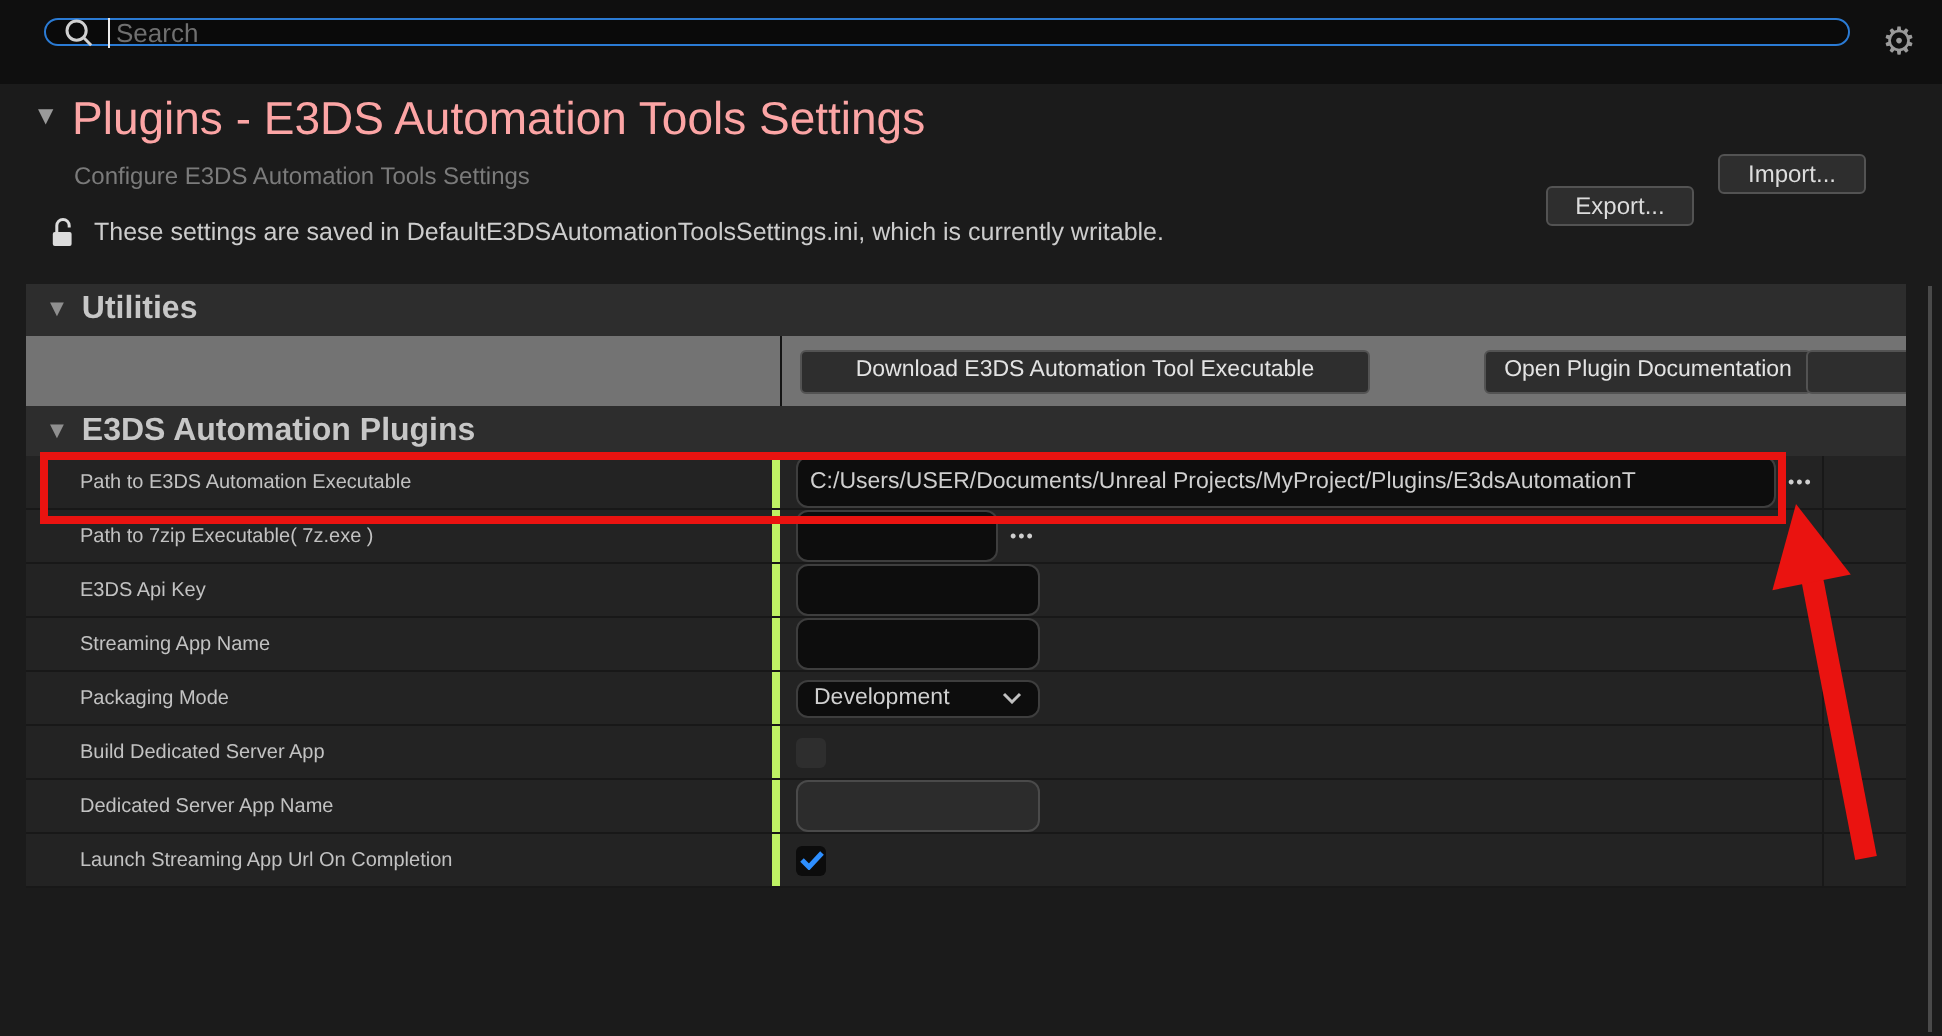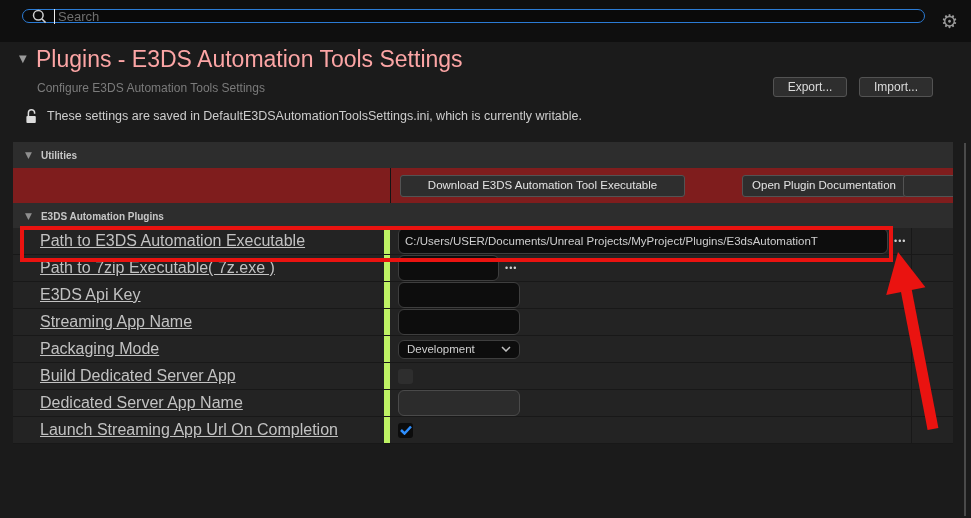--- a/index.html
+++ b/index.html
@@ -24,46 +24,46 @@
   }
   
   .title-expander{position:absolute;left:19px;top:53px;font-size:10px;color:#9a9a9a;cursor:pointer;font-family:"DejaVu Sans",sans-serif;}
   .page-title{position:absolute;left:36px;top:46px;font-size:23px;font-weight:400;color:#fca5a5;white-space:nowrap;}
   .page-subtitle{position:absolute;left:37px;top:81px;font-size:12px;color:#7b7b7b;}
   .btn{
     background:#2e2e2e;border:1px solid #535353;border-radius:3px;color:#dcdcdc;
     font-size:12px;font-family:inherit;cursor:pointer;line-height:1;
     display:flex;align-items:center;justify-content:center;
   }
-  .export-btn{position:absolute;left:773px;top:77px;width:74px;height:20px;}
+  .export-btn{position:absolute;left:773px;top:93px;width:74px;height:20px;}
   .import-btn{position:absolute;left:859px;top:77px;width:74px;height:20px;}
   .lock-row{position:absolute;left:25px;top:108px;display:flex;align-items:center;gap:9px;}
   .lock-text{font-size:12.5px;color:#cdcdcd;}
   
   .section-header{
     position:absolute;left:13px;width:940px;height:26px;background:#2d2d2d;
     display:flex;align-items:center;padding-left:12px;gap:9px;cursor:pointer;
   }
   .section-header .tri{font-size:9px;color:#8f8f8f;font-family:"DejaVu Sans",sans-serif;}
-  .section-header .sec-label{font-size:10px;font-weight:bold;color:#c7c7c7;}
+  .section-header .sec-label{font-size:16px;font-weight:bold;color:#c7c7c7;}
   #utilities-header{top:142px;}
   #automation-header{top:203px;}
   
-  .utilities-content{position:absolute;left:13px;top:168px;width:940px;height:36px;background:#7f1d1d;overflow:hidden;}
+  .utilities-content{position:absolute;left:13px;top:168px;width:940px;height:36px;background:#737373;overflow:hidden;}
   .utilities-content .vdiv{position:absolute;left:377px;top:0;width:1px;height:35px;background:#141414;}
   .util-btn{position:absolute;top:7px;height:22px;font-size:11.5px;color:#e3e3e3;}
   .ub0{left:387px;width:285px;}
   .ub1{left:694px;width:164px;margin-left:35px;}
   .ub2{left:890px;width:60px;border-radius:3px 0 0 3px;}
   
   .rows{position:absolute;left:13px;top:228px;width:940px;}
   .setting-row{display:flex;height:27px;background:#232323;border-bottom:1px solid #181818;}
   .row-label{
-    width:377px;border-right:6px solid #bef264;display:flex;align-items:center;
-    padding-left:27px;font-size:16px;color:#c2c2c2;white-space:nowrap;overflow:hidden;text-decoration:underline;
+    width:377px;border-right:4px solid #bef264;display:flex;align-items:center;
+    padding-left:27px;font-size:10px;color:#c2c2c2;white-space:nowrap;overflow:hidden;
   }
   .row-value{width:522px;border-right:1px solid #181818;display:flex;align-items:center;padding-left:8px;}
   .row-extra{flex:1;}
   .tf{
     height:18px;background:#0d0d0d;border:1px solid #3e3e3e;border-radius:6px;
     color:#cfcfcf;font-size:11.5px;padding:12px 6px;font-family:inherit;outline:none;
   }
   .tf.wide{width:490px;}
   .tf.narrow{width:101px;}
   .tf.mid{width:122px;}

